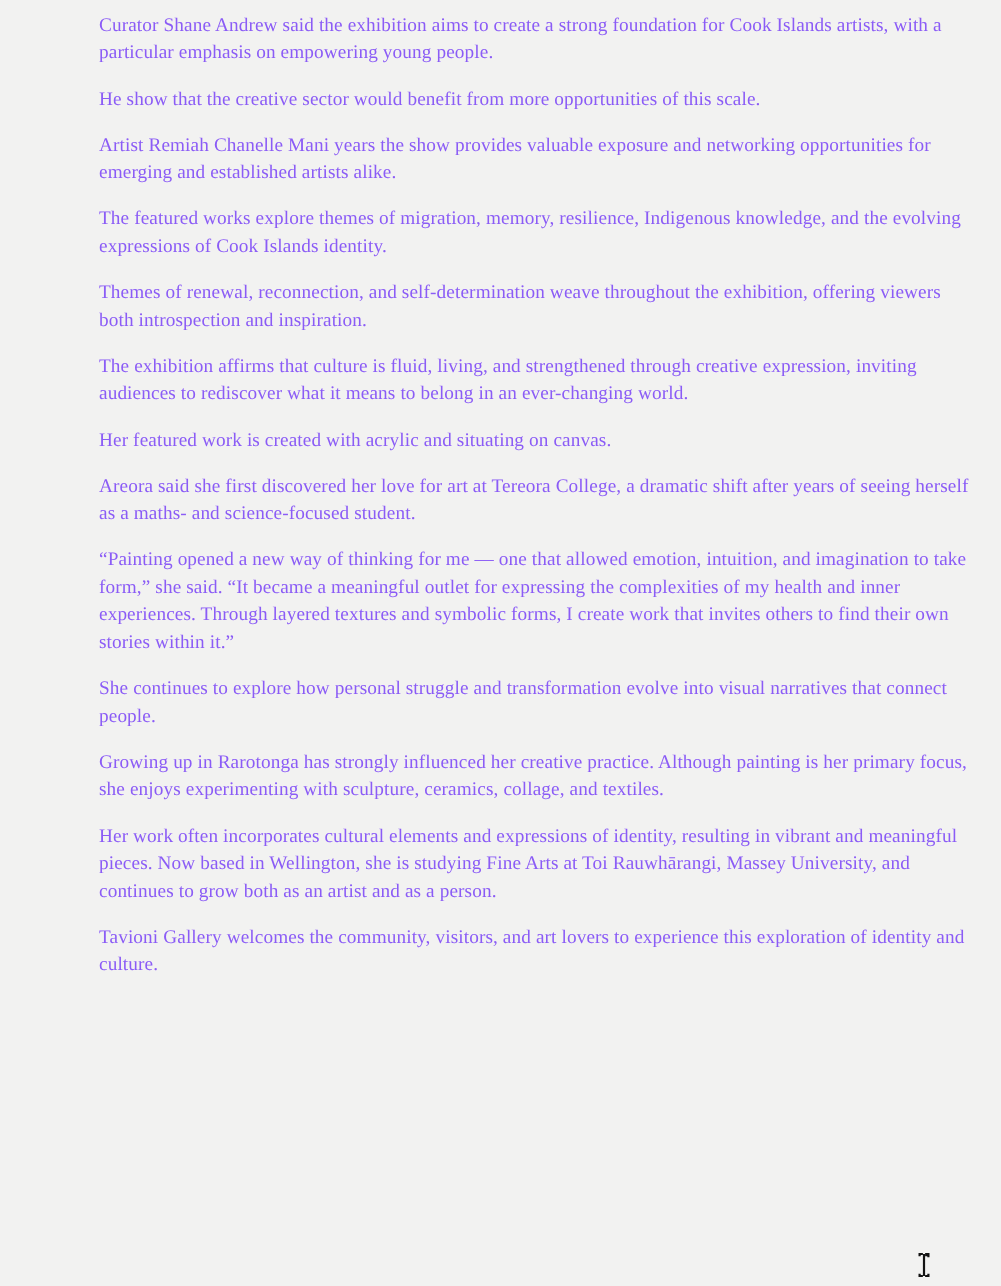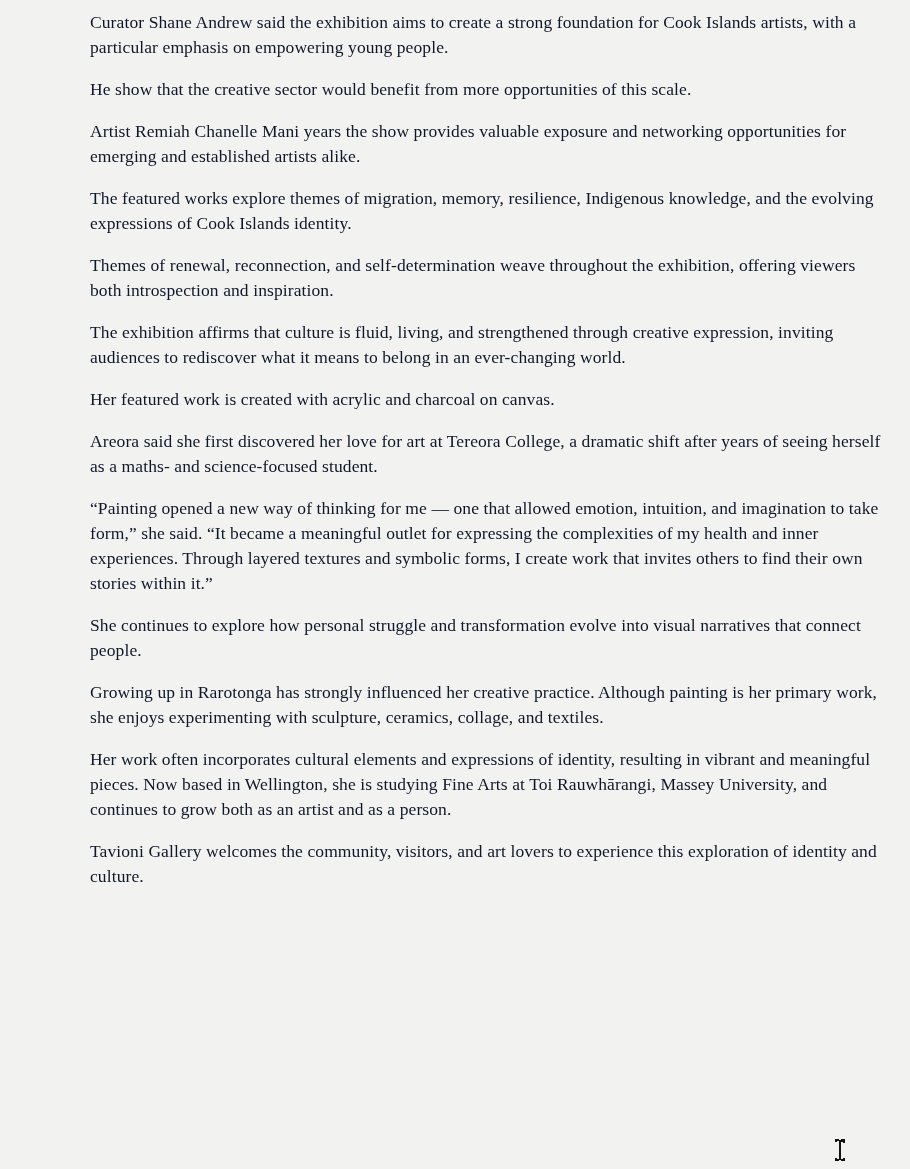--- a/index.html
+++ b/index.html
@@ -17,21 +17,21 @@
     position: absolute;
     left: 90px;
     top: 10px;
     width: 792px;
   }
   .article-body p {
     margin: 0 0 17px 0;
     font-family: "Liberation Serif", "DejaVu Serif", serif;
     font-size: 17.5px;
     line-height: 25px;
-    color: #0f172a;
+    color: #8b5cf6;
     letter-spacing: 0.1px;
     text-rendering: optimizeLegibility;
   }
   .ibeam-cursor {
     position: absolute;
     left: 834px;
     top: 1138px;
     width: 12px;
     height: 24px;
     pointer-events: none;
@@ -40,25 +40,25 @@
 </head>
 <body>
 
 <main class="article-body">
   <p>Curator Shane Andrew said the exhibition aims to create a strong foundation for Cook Islands artists, with a particular emphasis on empowering young people.</p>
   <p>He show that the creative sector would benefit from more opportunities of this scale.</p>
   <p>Artist Remiah Chanelle Mani years the show provides valuable exposure and networking opportunities for emerging and established artists alike.</p>
   <p>The featured works explore themes of migration, memory, resilience, Indigenous knowledge, and the evolving expressions of Cook Islands identity.</p>
   <p>Themes of renewal, reconnection, and self-determination weave throughout the exhibition, offering viewers both introspection and inspiration.</p>
   <p>The exhibition affirms that culture is fluid, living, and strengthened through creative expression, inviting audiences to rediscover what it means to belong in an ever-changing world.</p>
-  <p>Her featured work is created with acrylic and charcoal on canvas.</p>
+  <p>Her featured work is created with acrylic and situating on canvas.</p>
   <p>Areora said she first discovered her love for art at Tereora College, a dramatic shift after years of seeing herself as a maths- and science-focused student.</p>
   <p>“Painting opened a new way of thinking for me — one that allowed emotion, intuition, and imagination to take form,” she said. “It became a meaningful outlet for expressing the complexities of my health and inner experiences. Through layered textures and symbolic forms, I create work that invites others to find their own stories within it.”</p>
   <p>She continues to explore how personal struggle and transformation evolve into visual narratives that connect people.</p>
-  <p>Growing up in Rarotonga has strongly influenced her creative practice. Although painting is her primary work, she enjoys experimenting with sculpture, ceramics, collage, and textiles.</p>
+  <p>Growing up in Rarotonga has strongly influenced her creative practice. Although painting is her primary focus, she enjoys experimenting with sculpture, ceramics, collage, and textiles.</p>
   <p>Her work often incorporates cultural elements and expressions of identity, resulting in vibrant and meaningful pieces. Now based in Wellington, she is studying Fine Arts at Toi Rauwhārangi, Massey University, and continues to grow both as an artist and as a person.</p>
   <p>Tavioni Gallery welcomes the community, visitors, and art lovers to experience this exploration of identity and culture.</p>
 </main>
 
 <div class="ibeam-cursor">
   <svg width="12" height="24" viewBox="0 0 12 24" xmlns="http://www.w3.org/2000/svg" aria-hidden="true">
 
     <path d="M1 1 h4 v2 h-2 v1 h-2 z" fill="#131313"></path>
     <path d="M7 1 h4 v4 h-2 v-1 h-2 z" fill="#131313"></path>
 

